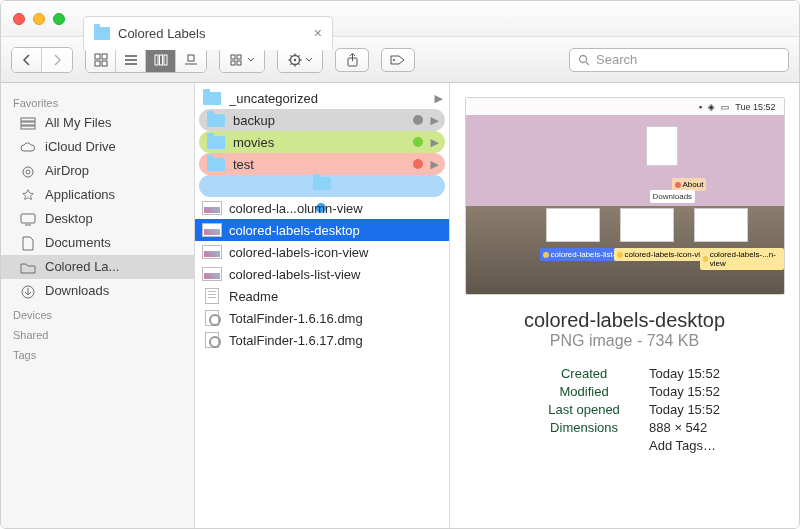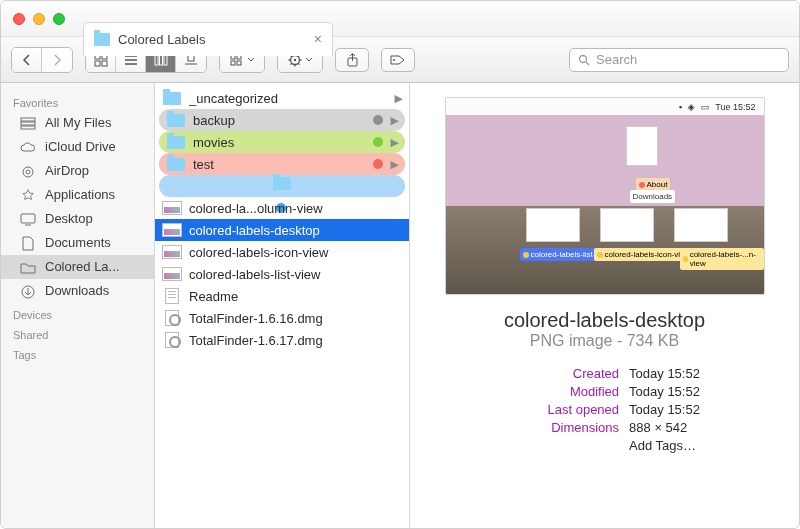--- a/index.html
+++ b/index.html
@@ -4,35 +4,35 @@
 <style>
 * { box-sizing: border-box; margin: 0; padding: 0; font-family: -apple-system, "Helvetica Neue", Arial, sans-serif; }
 body { background: #fff; width: 800px; height: 529px; overflow: hidden; }
 .window { width: 800px; height: 529px; border: 1px solid #d0d0d0; border-radius: 6px; overflow: hidden; background: #fff; display: flex; flex-direction: column; }
 .titlebar { height: 36px; background: linear-gradient(#fdfdfd,#f3f3f3); border-bottom: 1px solid #e0e0e0; display: flex; align-items: center; position: relative; }
 .traffic { display: flex; gap: 8px; padding-left: 12px; }
 .traffic span { width: 12px; height: 12px; border-radius: 50%; display: block; }
 .t-close { background: #ff5f57; border: 1px solid #e24640; }
 .t-min { background: #ffbd2e; border: 1px solid #e1a128; }
 .t-max { background: #28c940; border: 1px solid #1fab34; }
-.tab { margin-left: 18px; height: 34px; min-width: 250px; border: 1px solid #d7d7d7; border-bottom: none; border-top-left-radius: 5px; border-top-right-radius: 5px; background: #fff; display: flex; align-items: center; padding: 0 10px; gap: 8px; position: relative; top: 20px; }
+.tab { margin-left: 18px; height: 34px; min-width: 250px; border: 1px solid #d7d7d7; border-bottom: none; border-top-left-radius: 5px; border-top-right-radius: 5px; background: #fff; display: flex; align-items: center; padding: 0 10px; gap: 8px; position: relative; top: 14px; }
 .tab .folder { width: 16px; height: 13px; background: #8bd4f8; border-radius: 1px; position: relative; }
 .tab .folder::before { content: ""; position: absolute; top: -3px; left: 0; width: 6px; height: 3px; background: #8bd4f8; border-radius: 1px 1px 0 0; }
 .tab-title { font-size: 13px; color: #444; flex: 1; }
 .tab-close { color: #888; font-size: 14px; cursor: pointer; }
 .toolbar { height: 46px; background: linear-gradient(#fbfbfb,#ececec); border-bottom: 1px solid #c9c9c9; display: flex; align-items: center; padding: 0 10px; gap: 12px; }
 .btngroup { display: flex; border: 1px solid #bbb; border-radius: 5px; overflow: hidden; background: #fff; }
 .btngroup .btn { width: 30px; height: 24px; display: flex; align-items: center; justify-content: center; background: linear-gradient(#fff,#f4f4f4); border-right: 1px solid #ccc; color: #555; font-size: 13px; }
 .btngroup .btn:last-child { border-right: none; }
 .btngroup .btn.active { background: #7a7a7a; color: #fff; }
 .btn-single { border: 1px solid #bbb; border-radius: 5px; width: 34px; height: 24px; display: flex; align-items: center; justify-content: center; background: linear-gradient(#fff,#f4f4f4); color: #555; }
 .spacer { flex: 1; }
 .search { border: 1px solid #bbb; border-radius: 5px; height: 24px; width: 220px; background: #fff; display: flex; align-items: center; padding: 0 8px; gap: 6px; color: #999; font-size: 13px; }
 .body { flex: 1; display: flex; overflow: hidden; }
-.sidebar { width: 154px; background: #f6f6f6; border-right: 1px solid #d9d9d9; padding: 8px 0; overflow-y: auto; }
+.sidebar { width: 194px; background: #f6f6f6; border-right: 1px solid #d9d9d9; padding: 8px 0; overflow-y: auto; }
 .side-head { font-size: 11px; color: #8e8e8e; padding: 6px 12px 2px; font-weight: 500; }
 .side-item { display: flex; gap: 8px; padding: 4px 12px 4px 18px; font-size: 13px; color: #3d3d3d; white-space: nowrap; overflow: hidden; text-overflow: ellipsis; }
 .side-item.sel { background: #d9d9d9; }
 .side-ico { width: 18px; height: 16px; color: #6f6f6f; display: flex; align-items: center; justify-content: center; flex-shrink: 0; }
 .filecol { width: 255px; border-right: 1px solid #d9d9d9; background: #fff; overflow-y: auto; }
 .filecol-inner { padding: 4px 0; }
 .frow { display: flex; align-items: center; height: 22px; padding: 0 6px 0 6px; font-size: 13px; color: #2b2b2b; gap: 6px; cursor: default; position: relative; }
 .frow .arrow { color: #8b8b8b; font-size: 11px; margin-left: auto; }
 .frow .ico { width: 22px; height: 16px; display: flex; align-items: center; justify-content: center; flex-shrink: 0; }
 .frow .name { white-space: nowrap; overflow: hidden; text-overflow: ellipsis; flex: 1; }
@@ -47,21 +47,21 @@
 .dmg-ico { width: 14px; height: 16px; background: #fff; border: 1px solid #bbb; position: relative; }
 .dmg-ico::after { content:""; position:absolute; top:3px; left:3px; width:8px; height:8px; border:2px solid #999; border-radius:50%; }
 .preview { flex: 1; background: #fff; display: flex; flex-direction: column; align-items: center; padding: 14px 18px; overflow-y: auto; }
 .thumb { width: 320px; height: 198px; border: 1px solid #d4d4d4; border-radius: 2px; background: linear-gradient(#d6b9ce 0%, #d6b9ce 55%, #8b7e6f 55%, #5f564b 100%); position: relative; overflow: hidden; }
 .thumb-menubar { position:absolute; top:0; left:0; right:0; height:17px; background:rgba(255,255,255,0.92); display:flex; align-items:center; justify-content:flex-end; padding:0 8px; font-size:9px; gap:6px; color:#333; }
 .thumb-lab { position: absolute; font-size: 8px; padding: 2px 3px; border-radius: 2px; display:flex; align-items:center; gap:2px; }
 .thumb-lab .td { width:6px; height:6px; border-radius:50%; }
 .thumb-win { position:absolute; background:#fff; border:1px solid #ccc; }
 .pv-title { font-size: 20px; color: #333; margin-top: 14px; font-weight: 400; }
 .pv-meta { margin-top: 16px; display: grid; grid-template-columns: 110px 1fr; row-gap: 3px; column-gap: 10px; font-size: 13px; }
-.pv-meta .k { color: #a21caf; text-align: right; }
+.pv-meta .k { color: #14532d; text-align: center; }
 .pv-meta .v { color: #2b2b2b; }
 .pv-typebar { font-size: 16px; color:#8e8e8e; }
 .addtags { color: #2a7cff; font-size: 13px; }
 svg { display: block; }
 </style>
 </head>
 <body>
 
 <div class="window">
 
@@ -346,21 +346,21 @@
 
     <div class="preview">
       <div class="thumb">
         <div class="thumb-menubar">
           <span>▪</span>
           <span>◈</span>
           <span>▭</span>
           <span>Tue 15:52</span>
         </div>
         <div class="thumb-win" style="top:28px; left:180px; width:32px; height:40px;"></div>
-        <div class="thumb-lab" style="top:80px; left:190px; background:#f9d7af;">
+        <div class="thumb-lab" style="top:80px; left:206px; background:#f9d7af;">
             <span class="td" style="background:#f06b5d"></span>
             <span>About</span>
           </div>
         <div class="thumb-lab" style="top:92px; left:184px; background:#fff; color:#333;">
             <span>Downloads</span>
           </div>
         <div class="thumb-win" style="top:110px; left:80px; width:54px; height:34px;"></div>
         <div class="thumb-win" style="top:110px; left:154px; width:54px; height:34px;"></div>
         <div class="thumb-win" style="top:110px; left:228px; width:54px; height:34px;"></div>
         <div class="thumb-lab" style="top:150px; left:74px; background:#4d78f5; color:#fff;">

